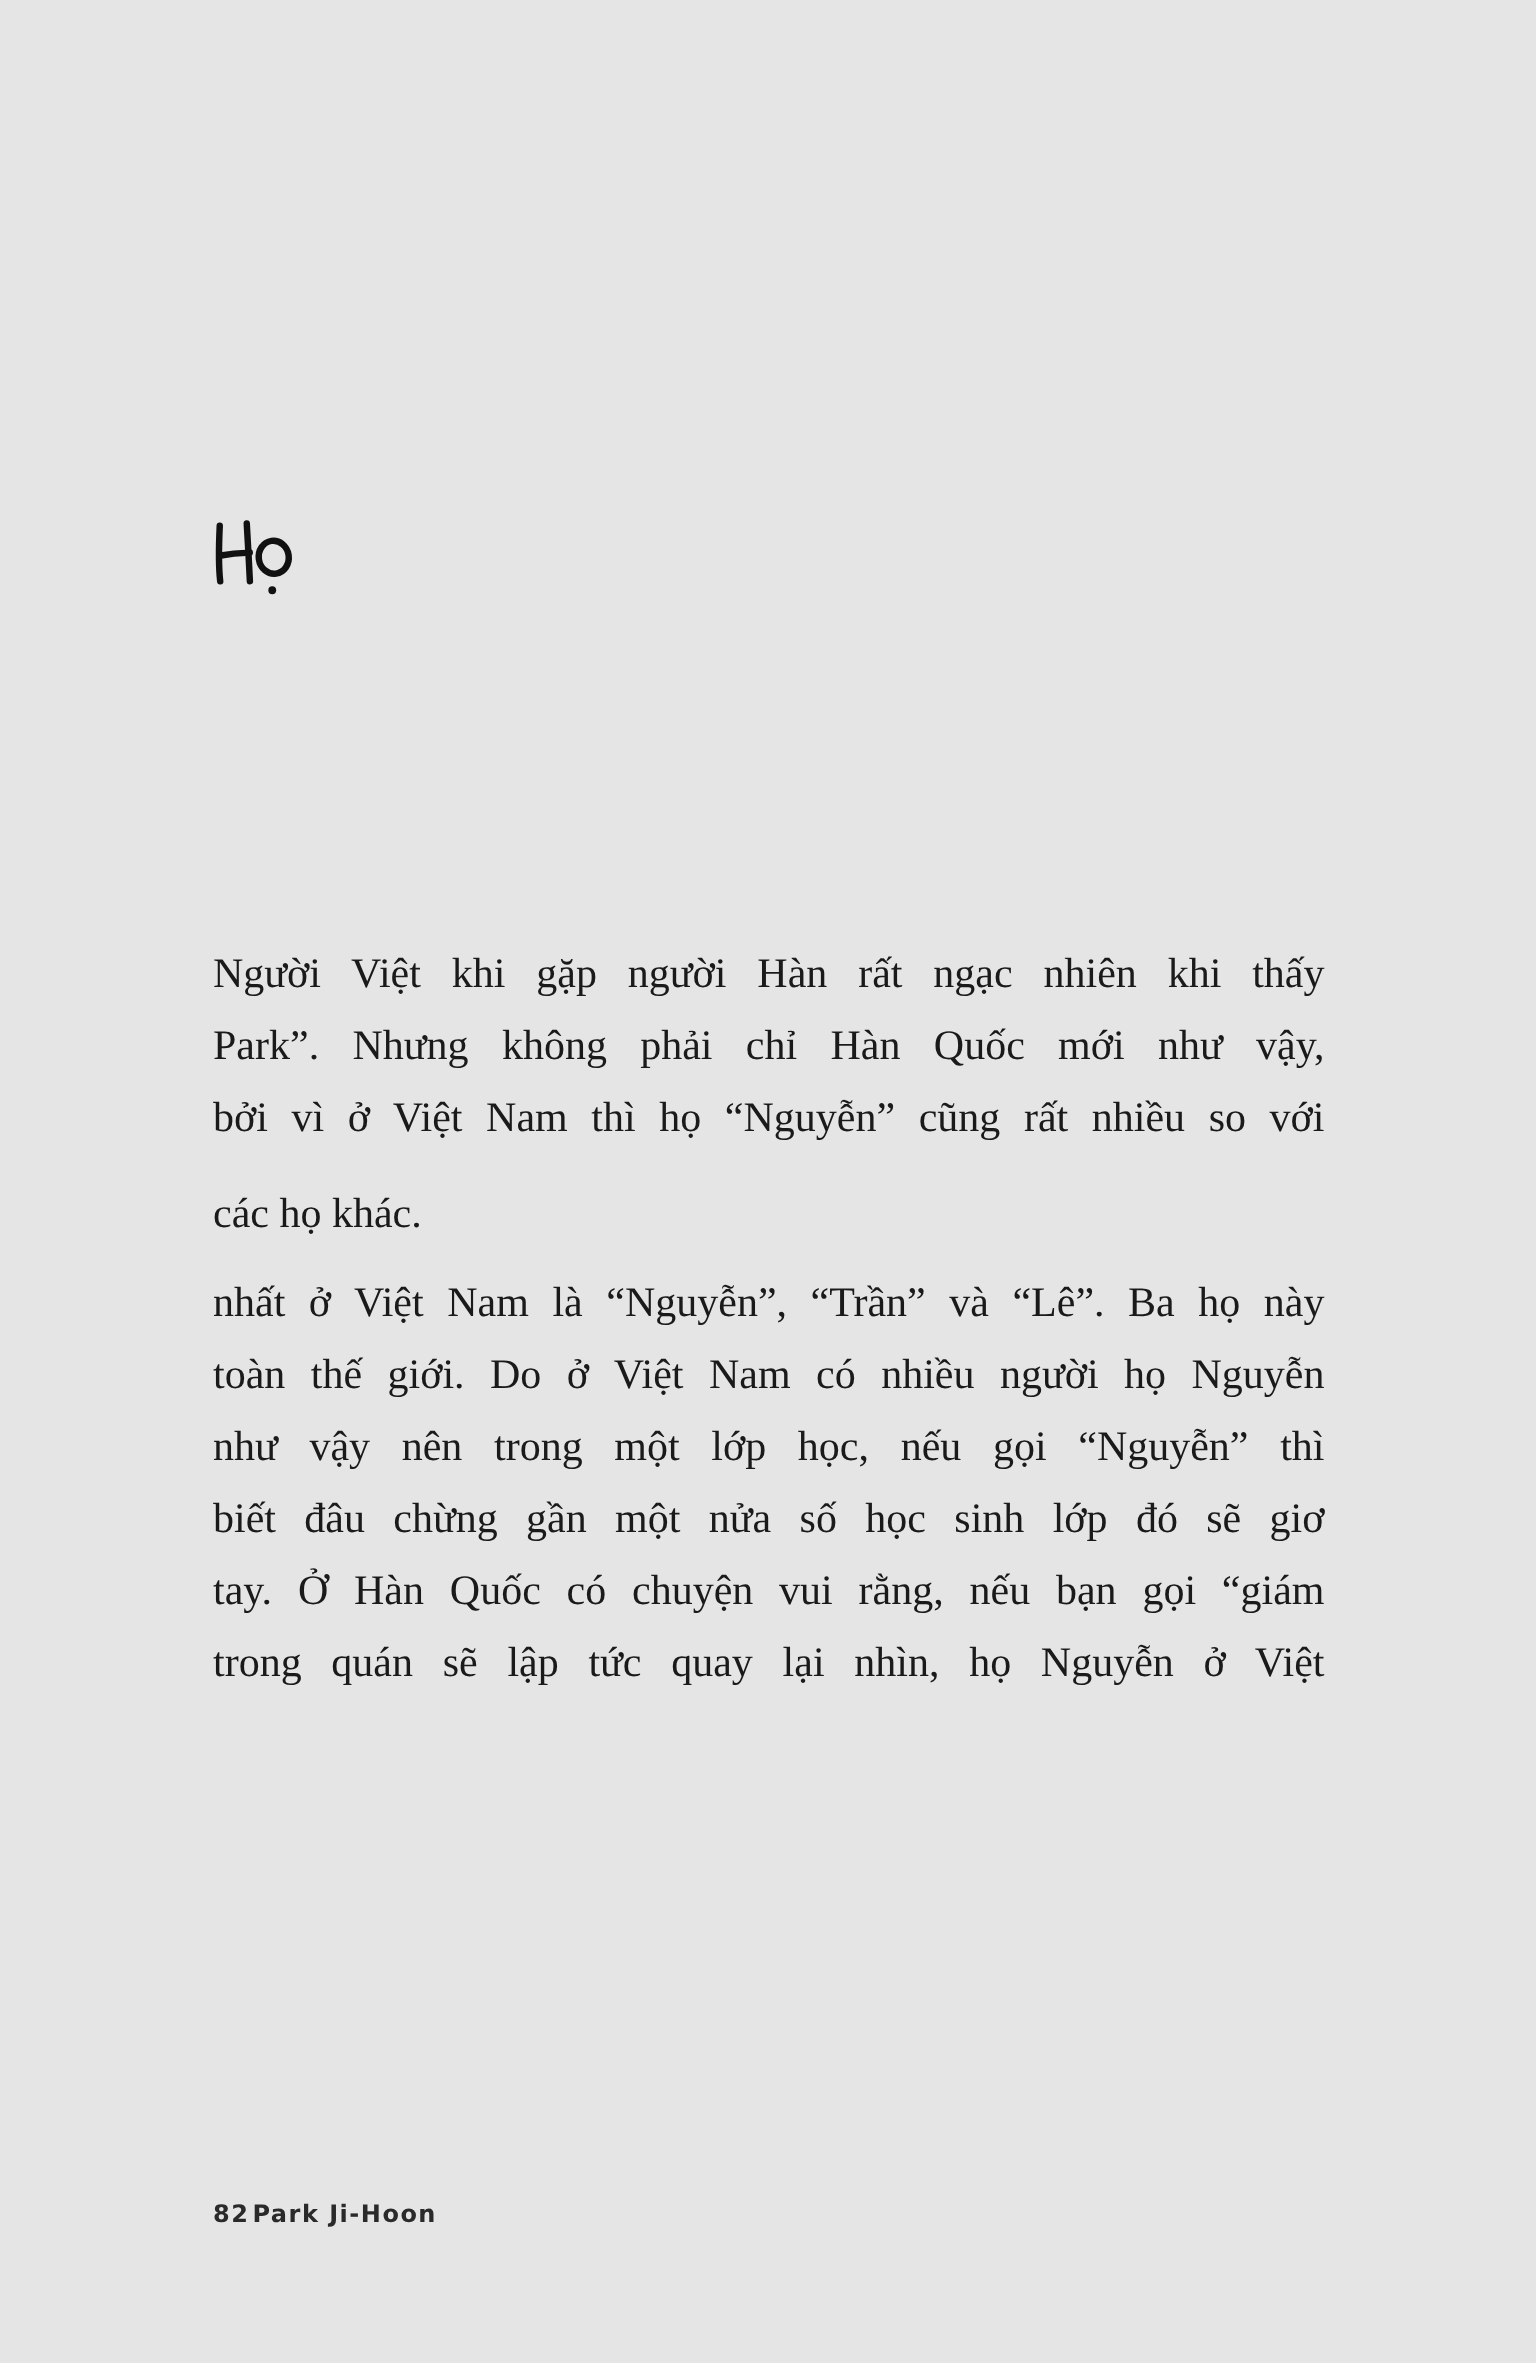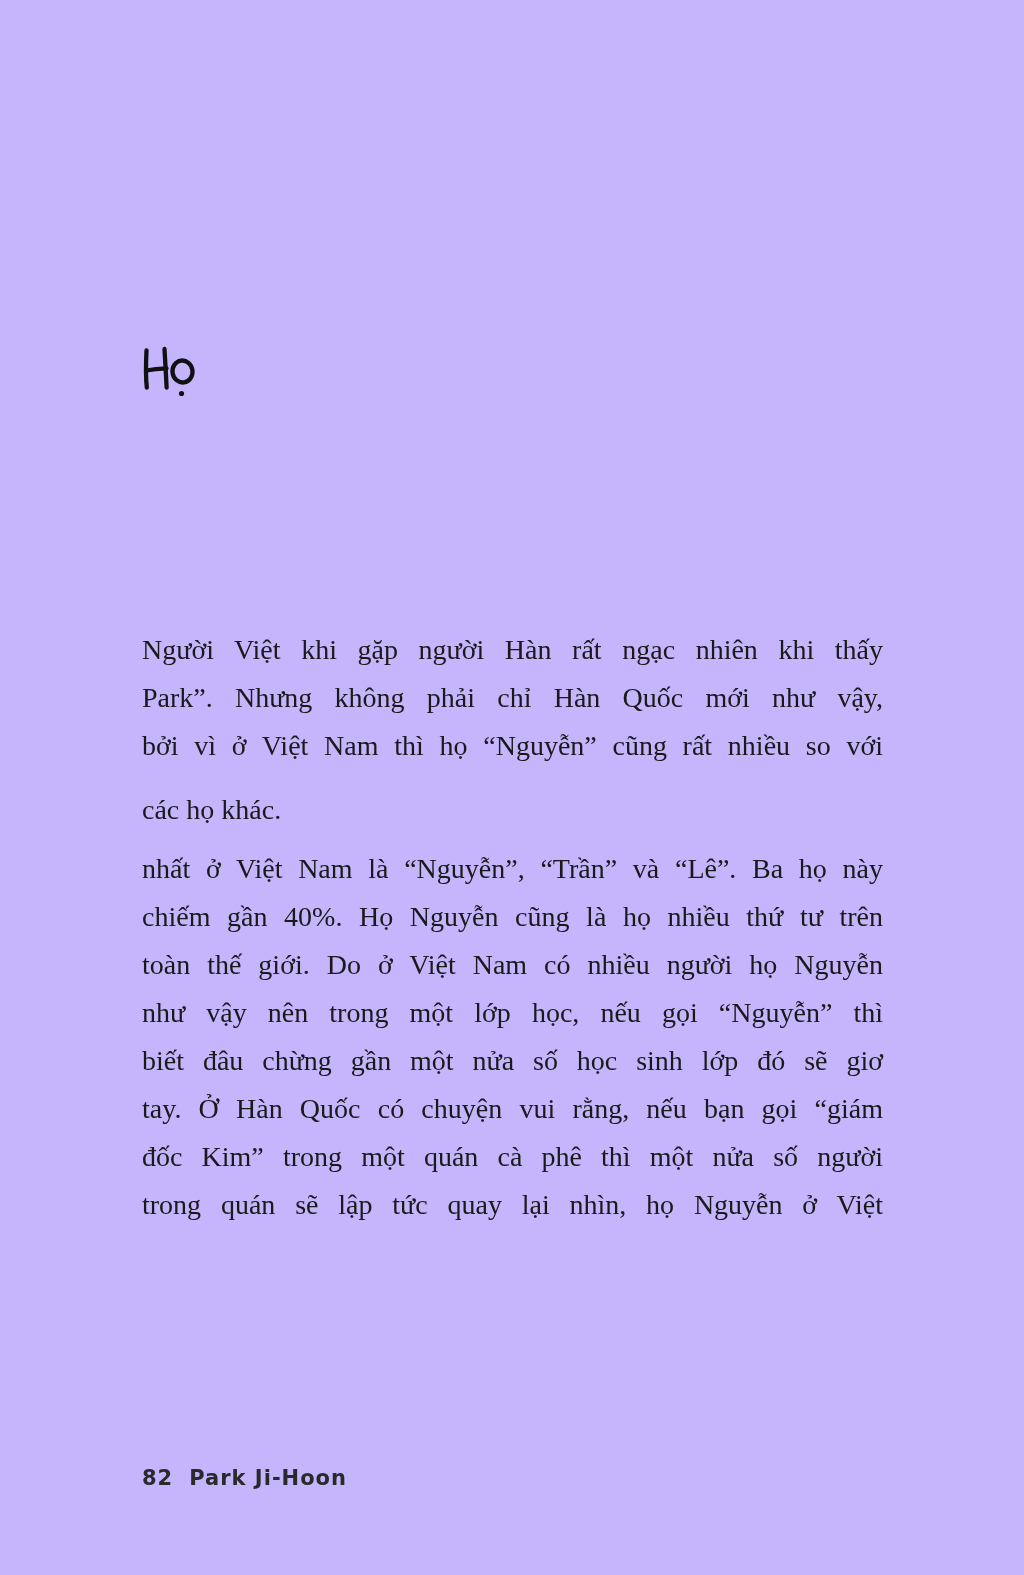--- a/index.html
+++ b/index.html
@@ -10,21 +10,21 @@
   body {
     width: 1024px;
     height: 1575px;
     position: relative;
     font-family: "Liberation Serif", serif;
     overflow: hidden;
   }
   .page {
     position: absolute;
     inset: 0;
-    background: #c4b5fd;
+    background: #e5e5e5;
   }
   .heading {
     position: absolute;
     left: 140px;
     top: 336px;
     width: 70px;
     height: 70px;
   }
   .text-body {
     position: absolute;
@@ -45,23 +45,23 @@
   .line.last {
     text-align-last: left;
     margin-top: 16px;
   }
   .footer {
     position: absolute;
     left: 142px;
     top: 1466px;
     display: flex;
     align-items: flex-end;
-    gap: 16px;
+    gap: 2px;
     font-family: "DejaVu Sans", sans-serif;
-    font-size: 21px;
+    font-size: 16px;
     font-weight: bold;
     letter-spacing: 1px;
     color: #2a2a2a;
   }
 </style>
 </head>
 <body>
 
 <div class="page">
 
@@ -82,26 +82,24 @@
 
   <div class="text-body">
       <div class="paragraph">
         <div class="line">Người Việt khi gặp người Hàn rất ngạc nhiên khi thấy</div>
         <div class="line">Park”. Nhưng không phải chỉ Hàn Quốc mới như vậy,</div>
         <div class="line">bởi vì ở Việt Nam thì họ “Nguyễn” cũng rất nhiều so với</div>
         <div class="line last">các họ khác.</div>
       </div>
       <div class="paragraph">
         <div class="line">nhất ở Việt Nam là “Nguyễn”, “Trần” và “Lê”. Ba họ này</div>
-        <div class="line">chiếm gần 40%. Họ Nguyễn cũng là họ nhiều thứ tư trên</div>
         <div class="line">toàn thế giới. Do ở Việt Nam có nhiều người họ Nguyễn</div>
         <div class="line">như vậy nên trong một lớp học, nếu gọi “Nguyễn” thì</div>
         <div class="line">biết đâu chừng gần một nửa số học sinh lớp đó sẽ giơ</div>
         <div class="line">tay. Ở Hàn Quốc có chuyện vui rằng, nếu bạn gọi “giám</div>
-        <div class="line">đốc Kim” trong một quán cà phê thì một nửa số người</div>
         <div class="line">trong quán sẽ lập tức quay lại nhìn, họ Nguyễn ở Việt</div>
       </div>
     </div>
 
   <div class="footer">
     <span>82</span>
     <span>Park Ji-Hoon</span>
   </div>
 
 </div>

